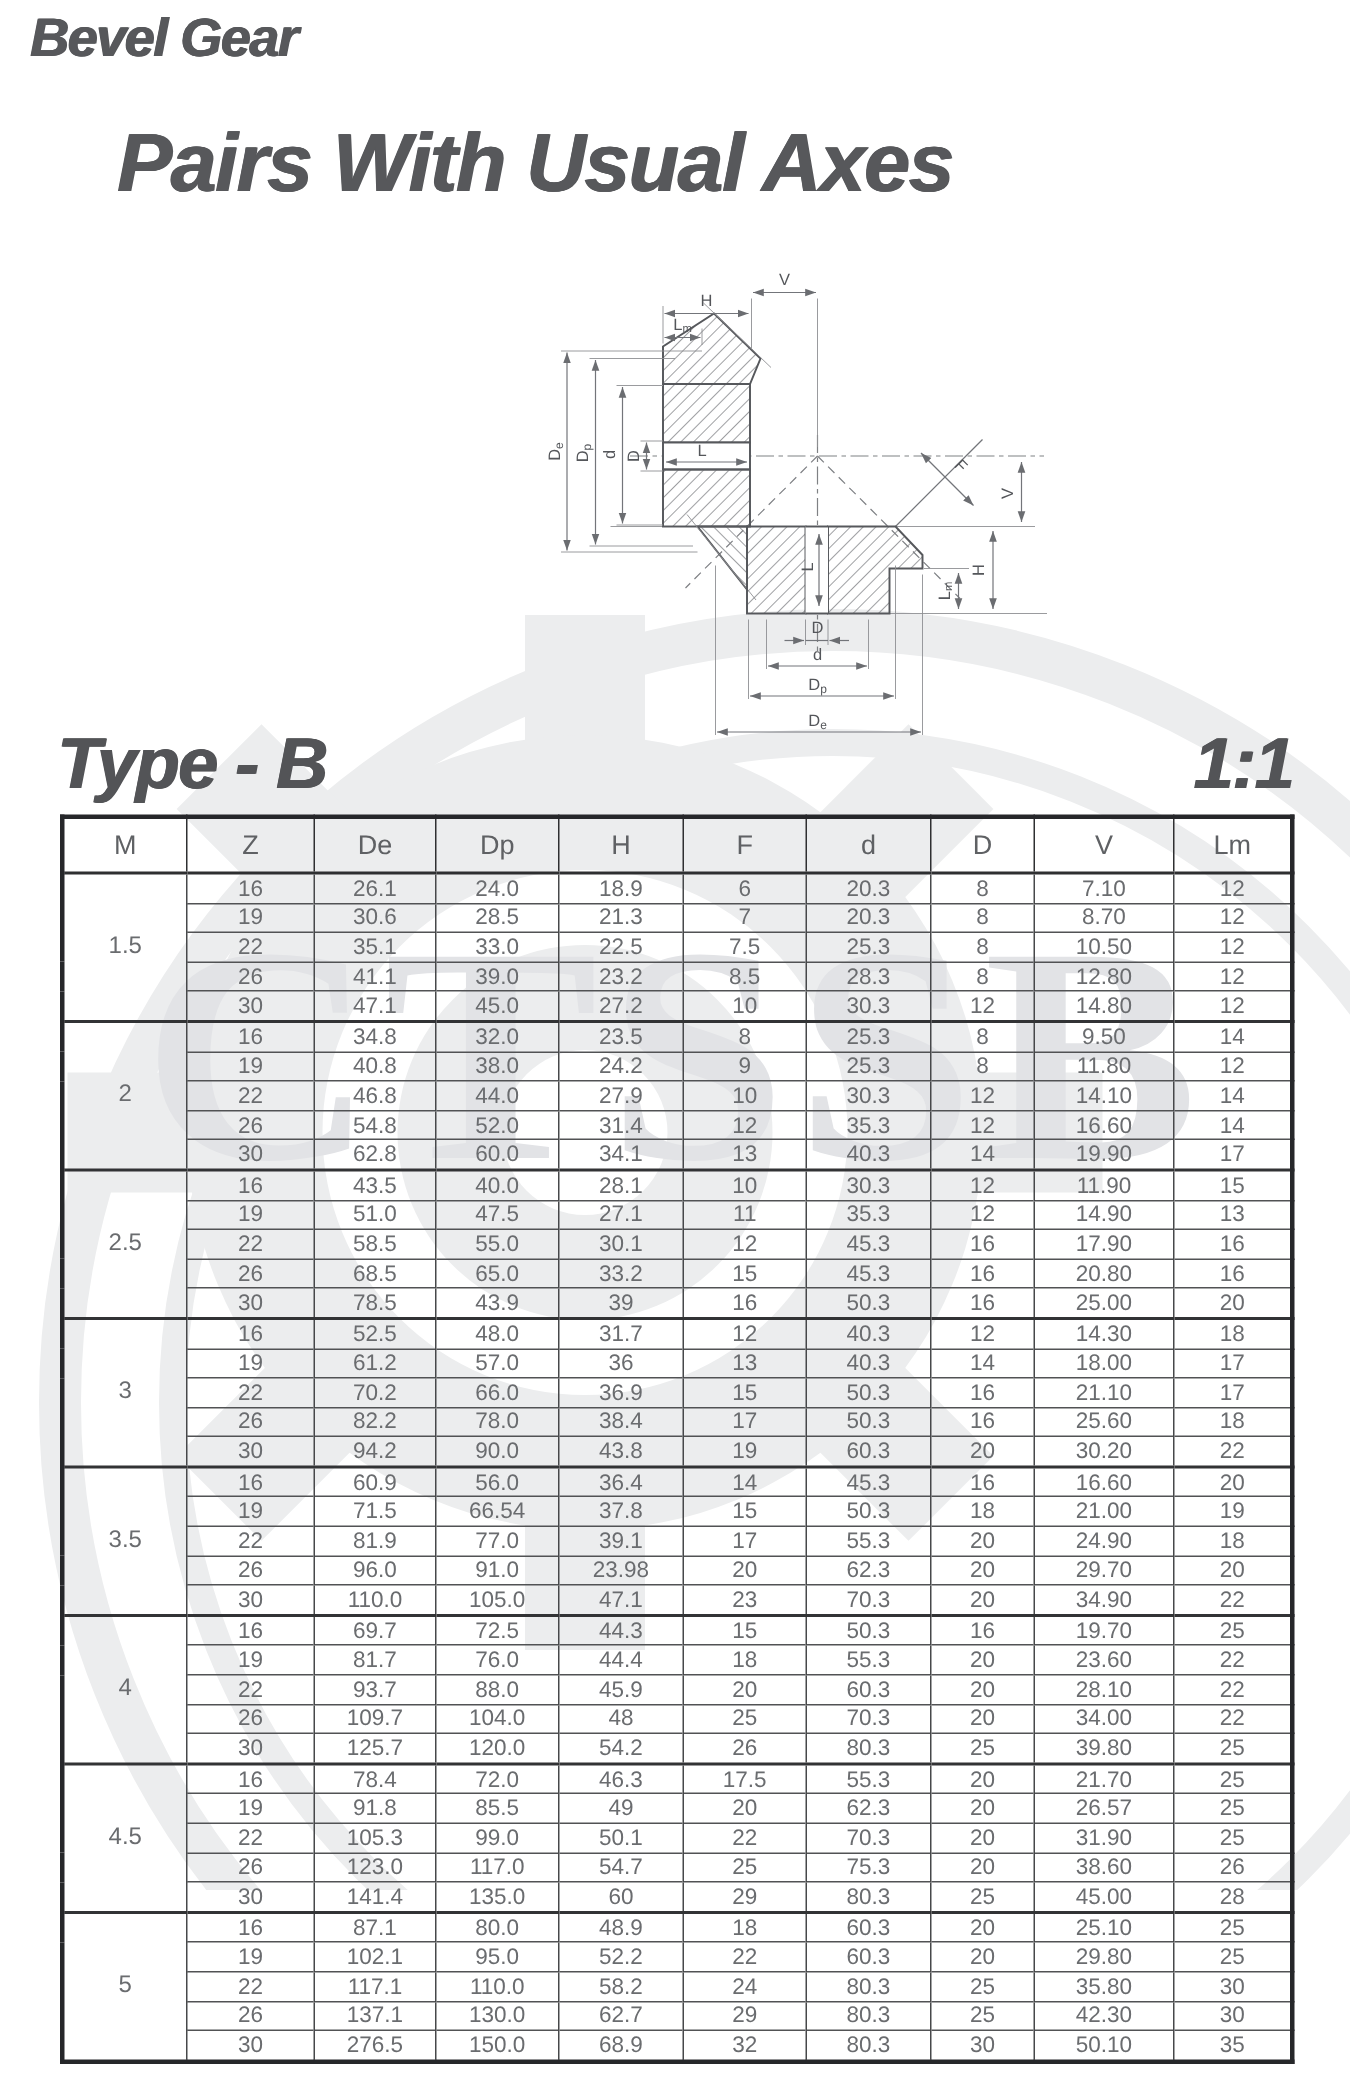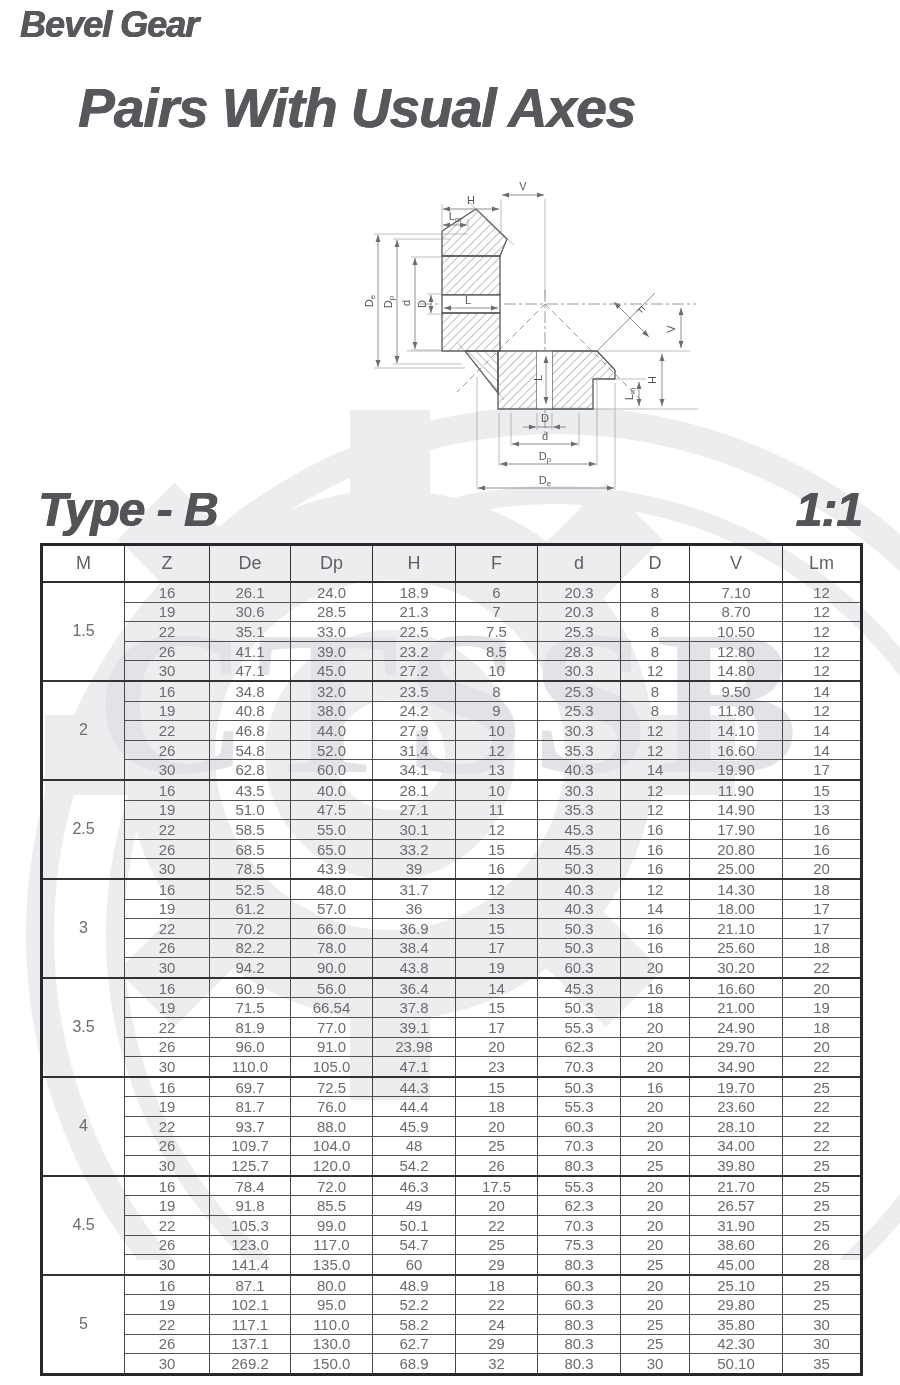--- a/index.html
+++ b/index.html
@@ -635,21 +635,21 @@
           <td>130.0</td>
           <td>62.7</td>
           <td>29</td>
           <td>80.3</td>
           <td>25</td>
           <td>42.30</td>
           <td>30</td>
         </tr>
         <tr>
           <td>30</td>
-          <td>269.2</td>
+          <td>276.5</td>
           <td>150.0</td>
           <td>68.9</td>
           <td>32</td>
           <td>80.3</td>
           <td>30</td>
           <td>50.10</td>
           <td>35</td>
         </tr>
       </tbody>
   </table>

